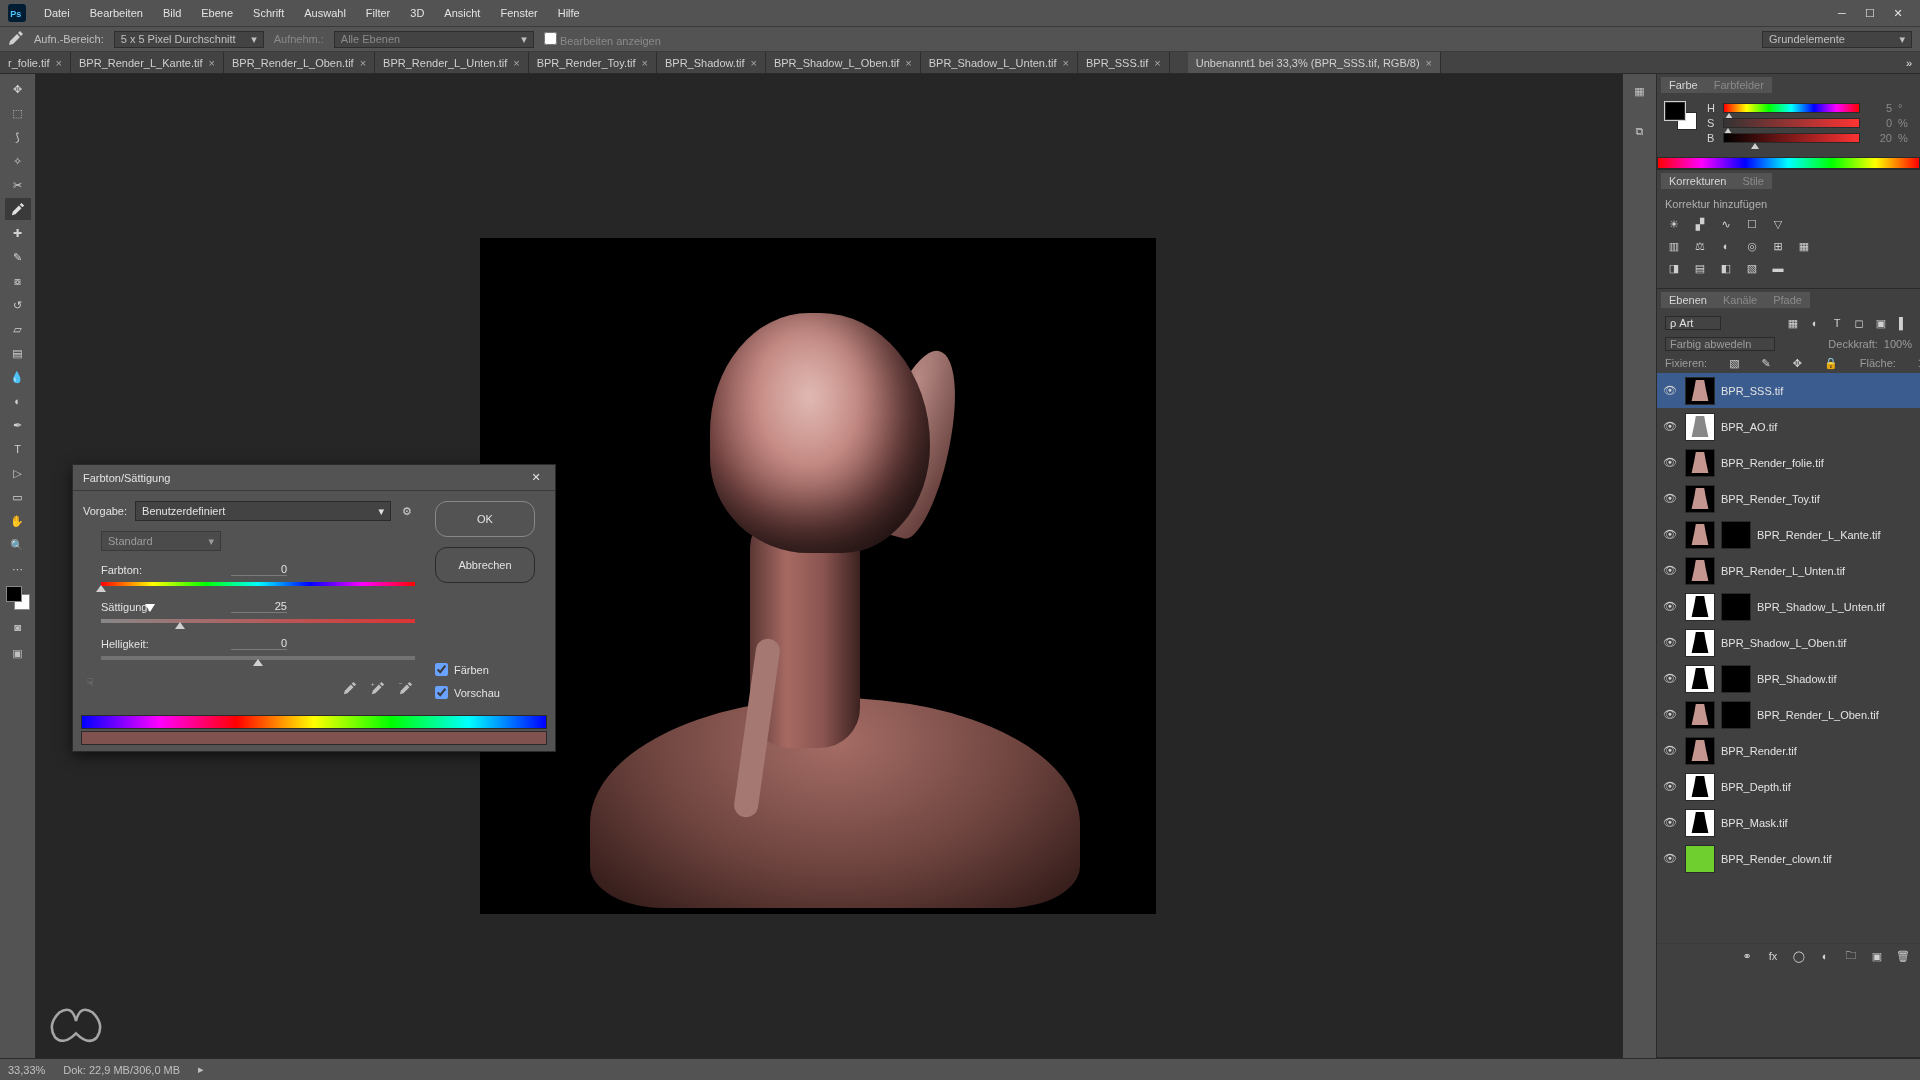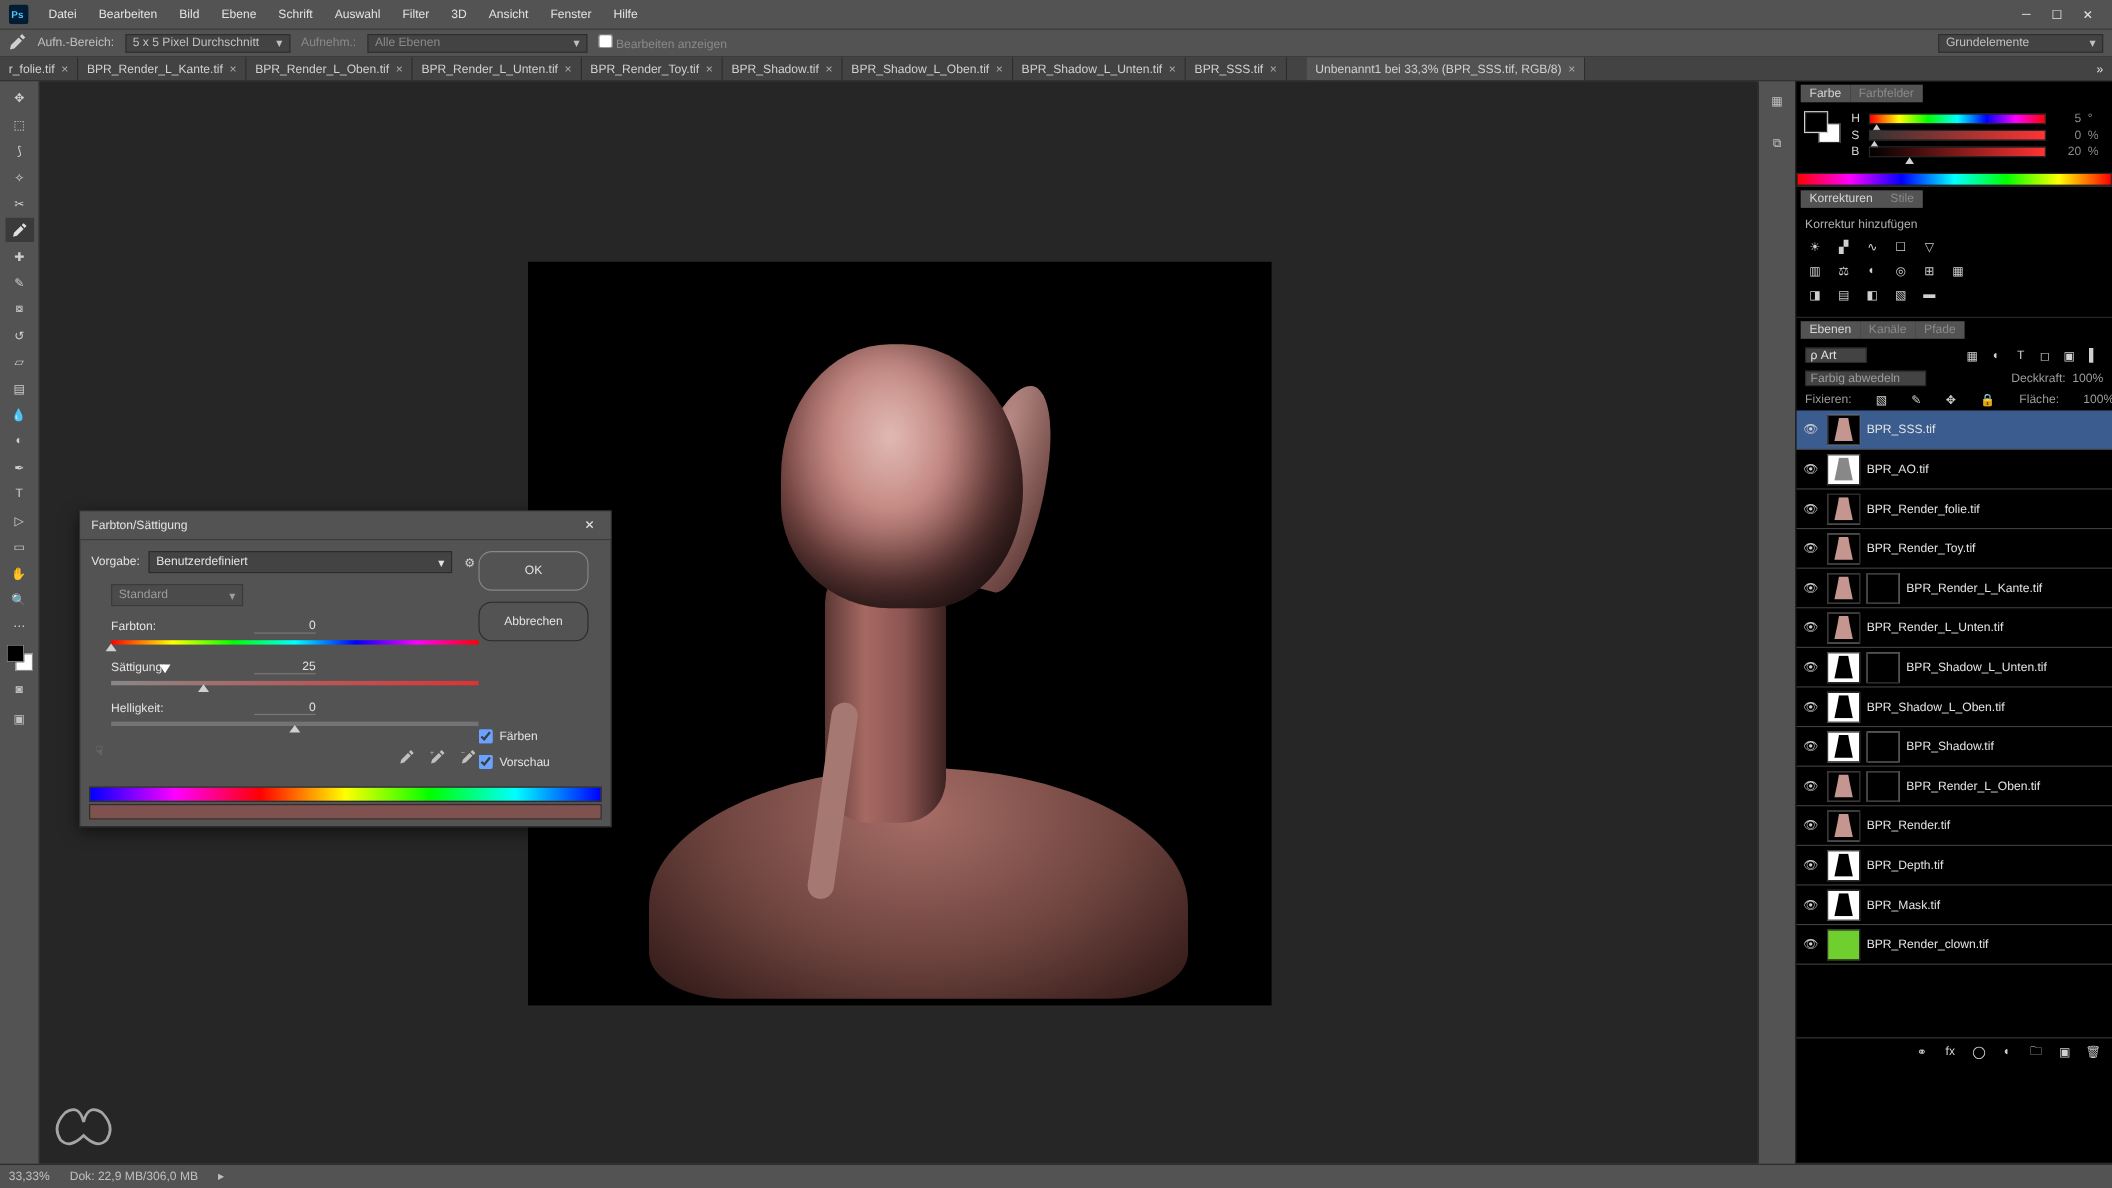--- a/index.html
+++ b/index.html
@@ -46,21 +46,21 @@
 
 
 .watermark { position: absolute; left: 6px; bottom: 6px; opacity: 0.85; }
 .watermark svg { width: 68px; height: 50px; }
 
 
 .rightdock { width: 34px; background: #535353; display: flex; flex-direction: column; align-items: center; padding-top: 6px; gap: 18px; border-left: 1px solid #2a2a2a;}
 .dockicon { width: 22px; height: 22px; display: flex; align-items: center; justify-content: center; color: #c0c0c0; }
 
 
-.panels { width: 288px; background: #000000; display: flex; flex-direction: column; border-left: 1px solid #2a2a2a; }
+.panels { width: 264px; background: #404040; display: flex; flex-direction: column; border-left: 1px solid #2a2a2a; }
 .panel { border-bottom: 1px solid #2a2a2a; }
 .panel .tabs { height: 22px; display: flex; align-items: center; gap: 0; padding: 0 4px; }
 .panel .ptab { padding: 2px 8px; background: #535353; color: #d6d6d6; }
 .panel .ptab.inactive { color: #8a8a8a; }
 .panel .body { padding: 6px 8px; }
 
 
 .color-body { display: flex; gap: 10px; align-items: flex-start; }
 .swpair { position: relative; width: 32px; height: 28px; }
 .swpair .b { position: absolute; right: 0; bottom: 0; width: 20px; height: 18px; background: #fff; border: 1px solid #2a2a2a; }
@@ -101,21 +101,21 @@
 .layer .mask .blk { position:absolute; inset:0; background:#000; }
 .panel-footer { display:flex; gap:8px; padding:4px 8px; justify-content:flex-end; border-top:1px solid #3a3a3a; }
 
 
 .status { position:absolute; left:0; right:0; bottom:0; height:22px; background:#535353; display:flex; align-items:center; padding:0 8px; gap:18px; color:#c0c0c0; border-top:1px solid #2a2a2a; }
 
 
 .dialog { position:absolute; left:72px; top:464px; width:484px; background:#535353; border:1px solid #2a2a2a; box-shadow: 0 4px 14px rgba(0,0,0,0.6); }
 .dlg-title { height:26px; background:#535353; border-bottom:1px solid #3a3a3a; display:flex; align-items:center; padding:0 10px; color:#e3e3e3;}
 .dlg-title .x { margin-left:auto; width:18px; height:18px; display:flex; align-items:center; justify-content:center; }
-.dlg-body { padding:10px; display:flex; gap:0; }
+.dlg-body { padding:10px; display:flex; gap:20px; }
 .dlg-left { flex:1; }
 .dlg-right { width:110px; display:flex; flex-direction:column; gap:10px; align-items:flex-start; }
 .dlg-row { display:flex; align-items:center; gap:8px; margin-bottom:10px; }
 .dlg-row label { color:#e3e3e3; }
 .preset { flex:1; background:#434343; border:1px solid #2a2a2a; height:20px; display:flex; align-items:center; padding:0 6px; }
 .gear { width:16px; height:16px; color:#d0d0d0; display:flex;align-items:center;justify-content:center;}
 .btn { width:100px; height:36px; border:1px solid #2a2a2a; border-radius:12px; background:#535353; color:#e3e3e3; display:flex;align-items:center;justify-content:center; }
 .btn.primary { border-color:#888; }
 .edit-sel { width:120px; height:20px; background:#4b4b4b; border:1px solid #3a3a3a; color:#9c9c9c; display:flex; align-items:center; padding:0 6px; margin: 0 0 12px 18px;}
 .slidergroup { padding:0 0 0 18px; }

